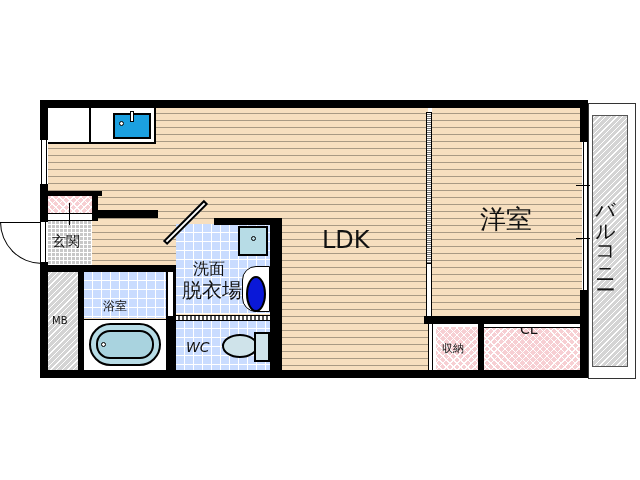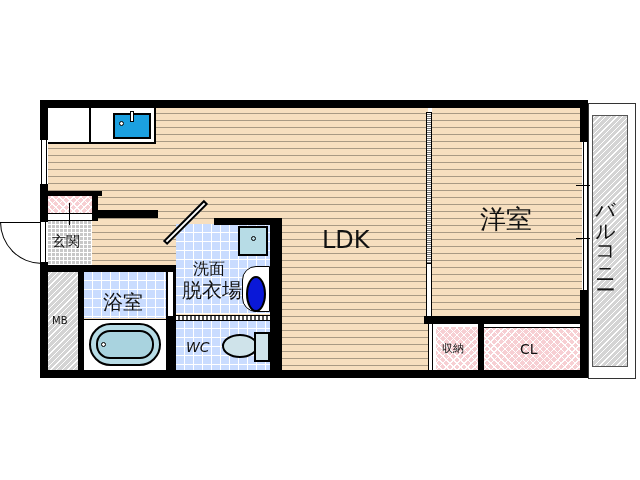--- a/index.html
+++ b/index.html
@@ -69,42 +69,42 @@
 
 <div class="abs hatch" style="left:48px;top:272px;width:30px;height:98px;"></div>
 <div class="abs label" style="left:52px;top:316px;font-size:10px;">MB</div>
 
 <div class="abs tile" style="left:84px;top:272px;width:82px;height:46px;"></div>
 <div class="abs" style="left:84px;top:319px;width:82px;height:51px;background:#fff;border-top:1px solid #000;"></div>
 <div class="abs" style="left:89px;top:323px;width:72px;height:43px;border:2px solid #000;border-radius:22px;background:#b7dce6;">
   <div class="abs" style="left:5px;top:5px;width:58px;height:29px;border:2px solid #000;border-radius:14px;background:#a9d3df;"></div>
   <div class="abs" style="left:10px;top:17px;width:5px;height:5px;border-radius:50%;border:1px solid #000;background:#fff;"></div>
 </div>
-<div class="abs label" style="left:103px;top:292px;font-size:20px;">浴室</div>
+<div class="abs label" style="left:103px;top:300px;font-size:12px;">浴室</div>
 
 <div class="abs tile" style="left:176px;top:224px;width:94px;height:90px;"></div>
 <div class="abs" style="left:165px;top:240px;width:58px;height:6px;background:#fff;border:2px solid #000;transform:rotate(-45deg);transform-origin:left center;"></div>
 <div class="abs" style="left:238px;top:226px;width:30px;height:30px;background:#b7dce6;border:2px solid #000;">
   <div class="abs" style="left:11px;top:8px;width:5px;height:5px;border-radius:50%;border:1px solid #000;"></div>
 </div>
 <div class="abs" style="left:242px;top:266px;width:28px;height:46px;background:#fff;border:1px solid #000;border-radius:14px 0 0 14px;"></div>
 <div class="abs" style="left:246px;top:276px;width:20px;height:36px;background:#0a18d8;border:2px solid #000;border-radius:50%;"></div>
 <div class="abs label" style="left:193px;top:261px;font-size:16px;">洗面</div>
 <div class="abs label" style="left:182px;top:280px;font-size:20px;">脱衣場</div>
 
 <div class="abs tile" style="left:176px;top:320px;width:94px;height:50px;"></div>
 <div class="abs window-h" style="left:176px;top:315px;width:94px;height:6px;background-image:repeating-linear-gradient(to right,#fff 0,#fff 2px,#555 2px,#555 4px);"></div>
 <div class="abs" style="left:222px;top:334px;width:36px;height:24px;background:#cfe3ea;border:2px solid #000;border-radius:50%;"></div>
 <div class="abs" style="left:254px;top:332px;width:16px;height:30px;background:#cfe3ea;border:2px solid #000;"></div>
 <div class="abs label" style="left:186px;top:340px;font-size:14px;font-style:italic;">WC</div>
 
 <div class="abs pink" style="left:436px;top:327px;width:42px;height:43px;"></div>
 <div class="abs label" style="left:442px;top:343px;font-size:11px;">収納</div>
 <div class="abs pink" style="left:484px;top:327px;width:98px;height:43px;"></div>
-<div class="abs label" style="left:520px;top:342px;font-size:14px;">CL</div>
+<div class="abs label" style="left:520px;top:322px;font-size:14px;">CL</div>
 <div class="abs window-h" style="left:484px;top:321px;width:96px;height:7px;"></div>
 
 <div class="abs label" style="left:322px;top:228px;font-size:24px;">LDK</div>
 <div class="abs label" style="left:480px;top:206px;font-size:26px;">洋室</div>
 
 <div class="abs" style="left:588px;top:103px;width:48px;height:276px;border:1px solid #333;background:#fff;"></div>
 <div class="abs hatch" style="left:592px;top:115px;width:36px;height:252px;border:1px solid #555;"></div>
 <div class="abs label" style="left:596px;top:188px;font-size:20px;writing-mode:vertical-rl;">バルコニー</div>
 
 <div class="abs wall" style="left:40px;top:100px;width:548px;height:8px;"></div>

